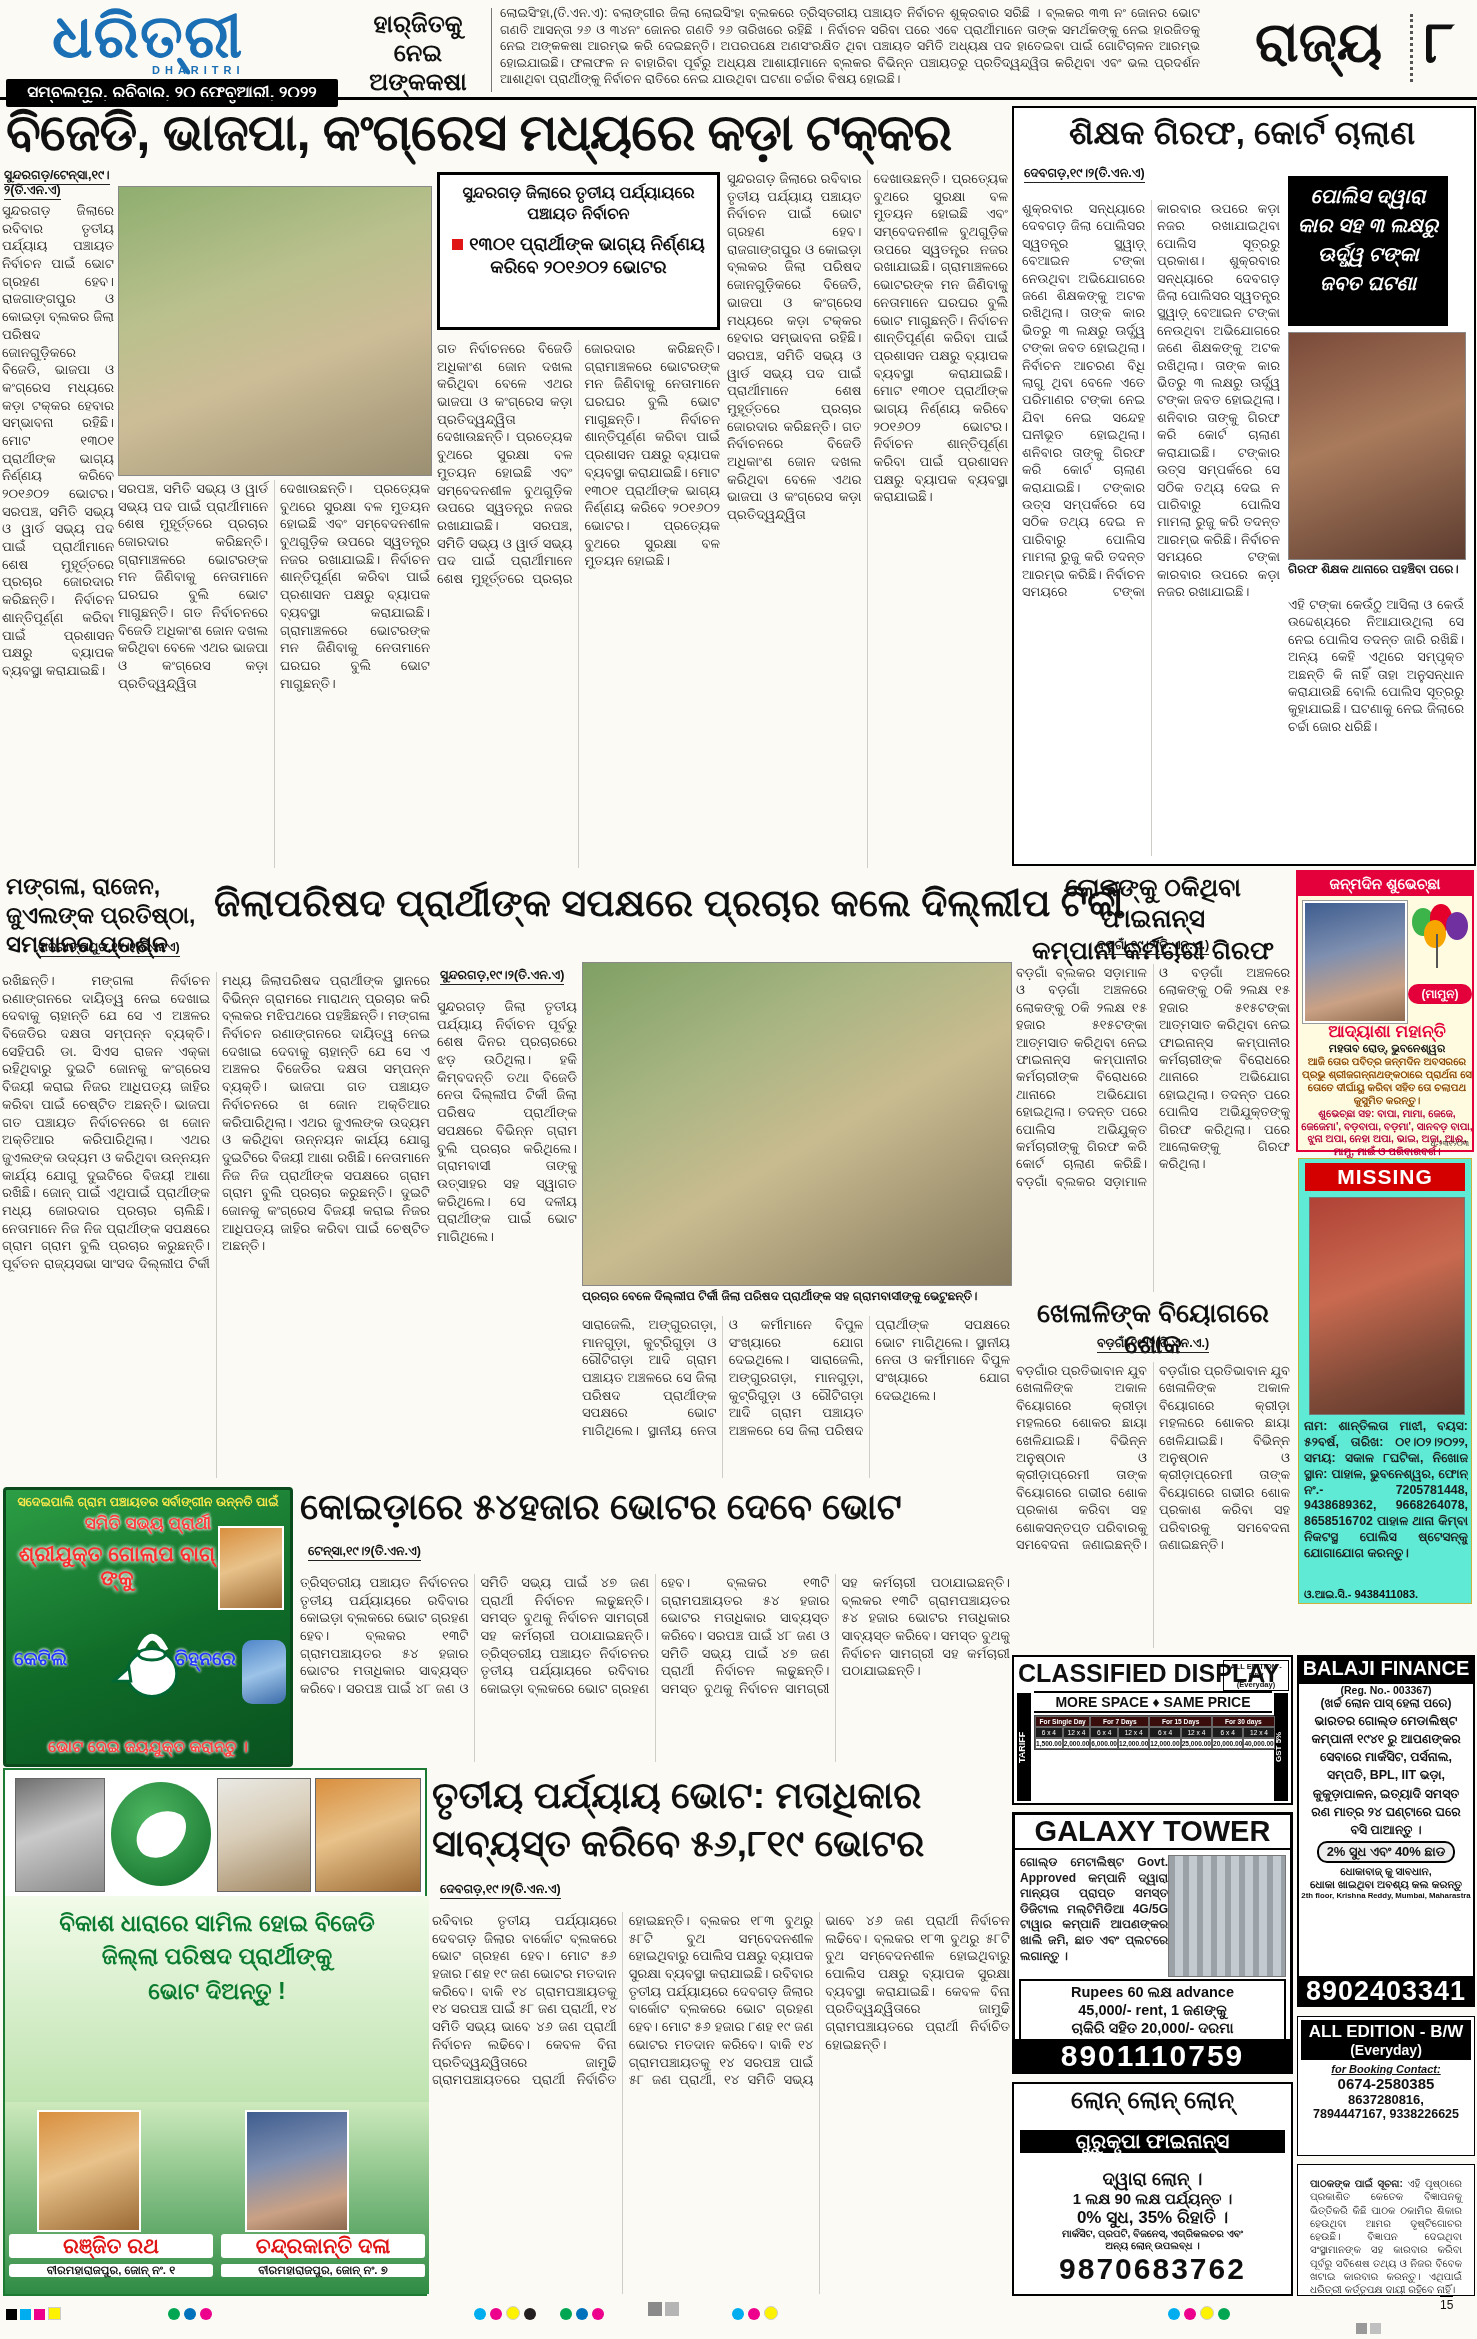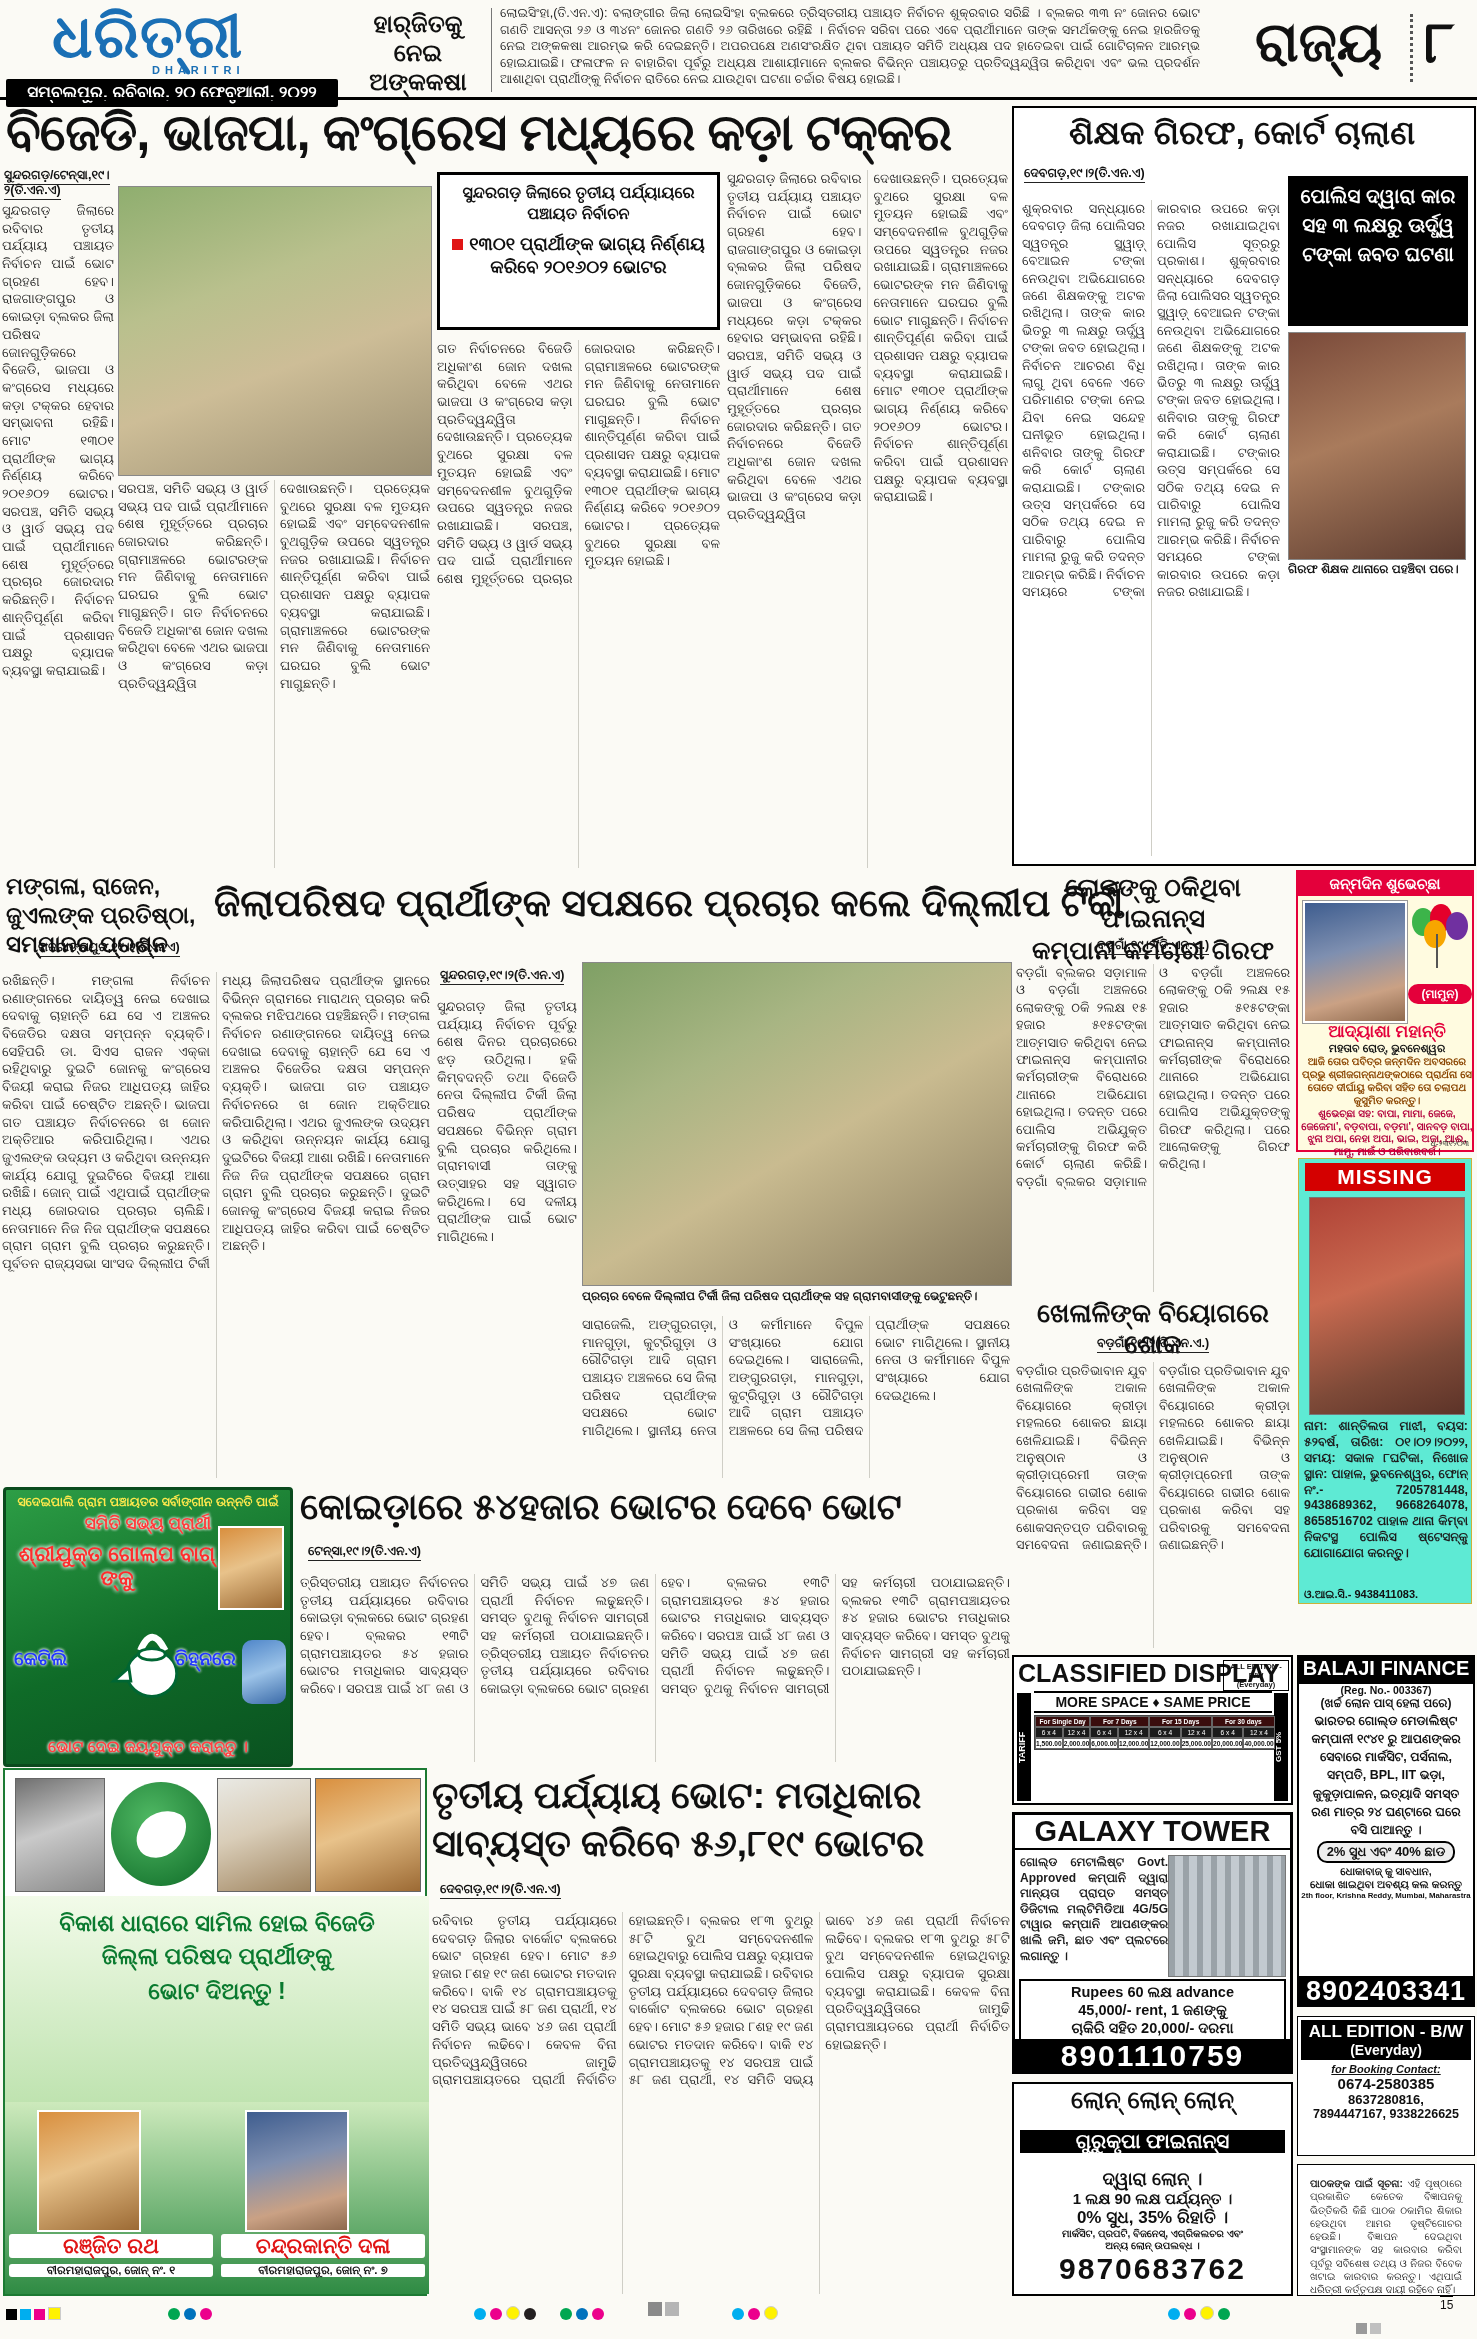--- a/index.html
+++ b/index.html
@@ -75,23 +75,24 @@
   </div>
   <div class="abs just cols2" style="left:437px;top:340px;width:283px;height:528px;overflow:hidden;">ଗତ ନିର୍ବାଚନରେ ବିଜେଡି ଅଧିକାଂଶ ଜୋନ ଦଖଲ କରିଥିବା ବେଳେ ଏଥର ଭାଜପା ଓ କଂଗ୍ରେସ କଡ଼ା ପ୍ରତିଦ୍ୱନ୍ଦ୍ୱିତା ଦେଖାଉଛନ୍ତି। ପ୍ରତ୍ୟେକ ବୁଥରେ ସୁରକ୍ଷା ବଳ ମୁତୟନ ହୋଇଛି ଏବଂ ସମ୍ବେଦନଶୀଳ ବୁଥଗୁଡ଼ିକ ଉପରେ ସ୍ୱତନ୍ତ୍ର ନଜର ରଖାଯାଇଛି। ସରପଞ୍ଚ, ସମିତି ସଭ୍ୟ ଓ ୱାର୍ଡ ସଭ୍ୟ ପଦ ପାଇଁ ପ୍ରାର୍ଥୀମାନେ ଶେଷ ମୁହୂର୍ତ୍ତରେ ପ୍ରଚାର ଜୋରଦାର କରିଛନ୍ତି। ଗ୍ରାମାଞ୍ଚଳରେ ଭୋଟରଙ୍କ ମନ ଜିଣିବାକୁ ନେତାମାନେ ଘରଘର ବୁଲି ଭୋଟ ମାଗୁଛନ୍ତି। ନିର୍ବାଚନ ଶାନ୍ତିପୂର୍ଣ୍ଣ କରିବା ପାଇଁ ପ୍ରଶାସନ ପକ୍ଷରୁ ବ୍ୟାପକ ବ୍ୟବସ୍ଥା କରାଯାଇଛି। ମୋଟ ୧୩୦୧ ପ୍ରାର୍ଥୀଙ୍କ ଭାଗ୍ୟ ନିର୍ଣ୍ଣୟ କରିବେ ୨୦୧୬୦୨ ଭୋଟର। ପ୍ରତ୍ୟେକ ବୁଥରେ ସୁରକ୍ଷା ବଳ ମୁତୟନ ହୋଇଛି।</div>
 
   <div class="abs just cols2" style="left:727px;top:170px;width:281px;height:698px;overflow:hidden;">ସୁନ୍ଦରଗଡ଼ ଜିଲାରେ ରବିବାର ତୃତୀୟ ପର୍ଯ୍ୟାୟ ପଞ୍ଚାୟତ ନିର୍ବାଚନ ପାଇଁ ଭୋଟ ଗ୍ରହଣ ହେବ। ରାଜଗାଙ୍ଗପୁର ଓ କୋଇଡ଼ା ବ୍ଲକର ଜିଲା ପରିଷଦ ଜୋନଗୁଡ଼ିକରେ ବିଜେଡି, ଭାଜପା ଓ କଂଗ୍ରେସ ମଧ୍ୟରେ କଡ଼ା ଟକ୍କର ହେବାର ସମ୍ଭାବନା ରହିଛି। ସରପଞ୍ଚ, ସମିତି ସଭ୍ୟ ଓ ୱାର୍ଡ ସଭ୍ୟ ପଦ ପାଇଁ ପ୍ରାର୍ଥୀମାନେ ଶେଷ ମୁହୂର୍ତ୍ତରେ ପ୍ରଚାର ଜୋରଦାର କରିଛନ୍ତି। ଗତ ନିର୍ବାଚନରେ ବିଜେଡି ଅଧିକାଂଶ ଜୋନ ଦଖଲ କରିଥିବା ବେଳେ ଏଥର ଭାଜପା ଓ କଂଗ୍ରେସ କଡ଼ା ପ୍ରତିଦ୍ୱନ୍ଦ୍ୱିତା ଦେଖାଉଛନ୍ତି। ପ୍ରତ୍ୟେକ ବୁଥରେ ସୁରକ୍ଷା ବଳ ମୁତୟନ ହୋଇଛି ଏବଂ ସମ୍ବେଦନଶୀଳ ବୁଥଗୁଡ଼ିକ ଉପରେ ସ୍ୱତନ୍ତ୍ର ନଜର ରଖାଯାଇଛି। ଗ୍ରାମାଞ୍ଚଳରେ ଭୋଟରଙ୍କ ମନ ଜିଣିବାକୁ ନେତାମାନେ ଘରଘର ବୁଲି ଭୋଟ ମାଗୁଛନ୍ତି। ନିର୍ବାଚନ ଶାନ୍ତିପୂର୍ଣ୍ଣ କରିବା ପାଇଁ ପ୍ରଶାସନ ପକ୍ଷରୁ ବ୍ୟାପକ ବ୍ୟବସ୍ଥା କରାଯାଇଛି। ମୋଟ ୧୩୦୧ ପ୍ରାର୍ଥୀଙ୍କ ଭାଗ୍ୟ ନିର୍ଣ୍ଣୟ କରିବେ ୨୦୧୬୦୨ ଭୋଟର। ନିର୍ବାଚନ ଶାନ୍ତିପୂର୍ଣ୍ଣ କରିବା ପାଇଁ ପ୍ରଶାସନ ପକ୍ଷରୁ ବ୍ୟାପକ ବ୍ୟବସ୍ଥା କରାଯାଇଛି।</div>
 
   <div class="abs" style="left:1012px;top:106px;width:460px;height:756px;border:2px solid #000;background:#fff;"></div>
   <div class="abs center" style="left:1014px;top:114px;width:456px;font-size:33px;font-weight:800;">ଶିକ୍ଷକ ଗିରଫ, କୋର୍ଟ ଚାଲାଣ</div>
   <div class="abs dl" style="left:1024px;top:166px;"><u>ଦେବଗଡ଼,୧୯।୨(ତି.ଏନ.ଏ)</u></div>
   <div class="abs just cols2" style="left:1022px;top:200px;width:258px;height:656px;overflow:hidden;font-size:13px;">ଶୁକ୍ରବାର ସନ୍ଧ୍ୟାରେ ଦେବଗଡ଼ ଜିଲା ପୋଲିସର ସ୍ୱତନ୍ତ୍ର ସ୍କ୍ୱାଡ଼୍ ବେଆଇନ ଟଙ୍କା ନେଉଥିବା ଅଭିଯୋଗରେ ଜଣେ ଶିକ୍ଷକଙ୍କୁ ଅଟକ ରଖିଥିଲା। ତାଙ୍କ କାର ଭିତରୁ ୩ ଲକ୍ଷରୁ ଊର୍ଦ୍ଧ୍ୱ ଟଙ୍କା ଜବତ ହୋଇଥିଲା। ନିର୍ବାଚନ ଆଚରଣ ବିଧି ଲାଗୁ ଥିବା ବେଳେ ଏତେ ପରିମାଣର ଟଙ୍କା ନେଇ ଯିବା ନେଇ ସନ୍ଦେହ ଘନୀଭୂତ ହୋଇଥିଲା। ଶନିବାର ତାଙ୍କୁ ଗିରଫ କରି କୋର୍ଟ ଚାଲାଣ କରାଯାଇଛି। ଟଙ୍କାର ଉତ୍ସ ସମ୍ପର୍କରେ ସେ ସଠିକ ତଥ୍ୟ ଦେଇ ନ ପାରିବାରୁ ପୋଲିସ ମାମଲା ରୁଜୁ କରି ତଦନ୍ତ ଆରମ୍ଭ କରିଛି। ନିର୍ବାଚନ ସମୟରେ ଟଙ୍କା କାରବାର ଉପରେ କଡ଼ା ନଜର ରଖାଯାଇଥିବା ପୋଲିସ ସୂତ୍ରରୁ ପ୍ରକାଶ। ଶୁକ୍ରବାର ସନ୍ଧ୍ୟାରେ ଦେବଗଡ଼ ଜିଲା ପୋଲିସର ସ୍ୱତନ୍ତ୍ର ସ୍କ୍ୱାଡ଼୍ ବେଆଇନ ଟଙ୍କା ନେଉଥିବା ଅଭିଯୋଗରେ ଜଣେ ଶିକ୍ଷକଙ୍କୁ ଅଟକ ରଖିଥିଲା। ତାଙ୍କ କାର ଭିତରୁ ୩ ଲକ୍ଷରୁ ଊର୍ଦ୍ଧ୍ୱ ଟଙ୍କା ଜବତ ହୋଇଥିଲା। ଶନିବାର ତାଙ୍କୁ ଗିରଫ କରି କୋର୍ଟ ଚାଲାଣ କରାଯାଇଛି। ଟଙ୍କାର ଉତ୍ସ ସମ୍ପର୍କରେ ସେ ସଠିକ ତଥ୍ୟ ଦେଇ ନ ପାରିବାରୁ ପୋଲିସ ମାମଲା ରୁଜୁ କରି ତଦନ୍ତ ଆରମ୍ଭ କରିଛି। ନିର୍ବାଚନ ସମୟରେ ଟଙ୍କା କାରବାର ଉପରେ କଡ଼ା ନଜର ରଖାଯାଇଛି।</div>
 
-  <div class="abs center" style="left:1288px;top:176px;width:180px;height:150px;background:#000;color:#fff;font-size:20px;font-weight:800;line-height:1.45;padding:6px 8px;box-sizing:border-box;">ପୋଲିସ ଦ୍ୱାରା କାର ସହ ୩ ଲକ୍ଷରୁ ଊର୍ଦ୍ଧ୍ୱ ଟଙ୍କା ଜବତ ଘଟଣା</div>
+  <div class="abs center" style="left:1288px;top:176px;width:160px;height:150px;background:#000;color:#fff;font-size:20px;font-weight:800;line-height:1.45;padding:6px 8px;box-sizing:border-box;font-style:italic;">ପୋଲିସ ଦ୍ୱାରା କାର ସହ ୩ ଲକ୍ଷରୁ ଊର୍ଦ୍ଧ୍ୱ ଟଙ୍କା ଜବତ ଘଟଣା</div>
   <div class="abs ph ph-man" style="left:1288px;top:332px;width:176px;height:226px;border:1px solid #888;"></div>
   <div class="abs capt" style="left:1288px;top:562px;width:176px;">ଗିରଫ ଶିକ୍ଷକ ଥାନାରେ ପହଞ୍ଚିବା ପରେ।</div>
+  <div class="abs just" style="left:1288px;top:596px;width:176px;height:258px;overflow:hidden;font-size:13px;">ଏହି ଟଙ୍କା କେଉଁଠୁ ଆସିଲା ଓ କେଉଁ ଉଦ୍ଦେଶ୍ୟରେ ନିଆଯାଉଥିଲା ସେ ନେଇ ପୋଲିସ ତଦନ୍ତ ଜାରି ରଖିଛି। ଅନ୍ୟ କେହି ଏଥିରେ ସମ୍ପୃକ୍ତ ଅଛନ୍ତି କି ନାହିଁ ତାହା ଅନୁସନ୍ଧାନ କରାଯାଉଛି ବୋଲି ପୋଲିସ ସୂତ୍ରରୁ କୁହାଯାଇଛି। ଘଟଣାକୁ ନେଇ ଜିଲାରେ ଚର୍ଚ୍ଚା ଜୋର ଧରିଛି।</div>
 
   <div class="abs" style="left:6px;top:872px;width:220px;font-size:23px;font-weight:800;line-height:1.25;">ମଙ୍ଗଳା, ରାଜେନ, ଜୁଏଲଙ୍କ ପ୍ରତିଷ୍ଠା, ସମ୍ମାନର ପ୍ରଶ୍ନ</div>
   <div class="abs dl" style="left:38px;top:940px;"><u>ରାଜଗାଙ୍ଗପୁର,୧୯।୨(ଡିଏନଏ)</u></div>
   <div class="abs just cols2" style="left:2px;top:972px;width:428px;height:506px;overflow:hidden;">ରଖିଛନ୍ତି। ମଙ୍ଗଳା ନିର୍ବାଚନ ରଣାଙ୍ଗନରେ ଦାୟିତ୍ୱ ନେଇ ଦେଖାଇ ଦେବାକୁ ଚାହାନ୍ତି ଯେ ସେ ଏ ଅଞ୍ଚଳର ବିଜେଡିର ଦକ୍ଷତା ସମ୍ପନ୍ନ ବ୍ୟକ୍ତି। ସେହିପରି ଡା. ସିଏସ ରାଜନ ଏକ୍କା ରହିଥିବାରୁ ଦୁଇଟି ଜୋନକୁ କଂଗ୍ରେସ ବିଜୟୀ କରାଇ ନିଜର ଆଧିପତ୍ୟ ଜାହିର କରିବା ପାଇଁ ଚେଷ୍ଟିତ ଅଛନ୍ତି। ଭାଜପା ଗତ ପଞ୍ଚାୟତ ନିର୍ବାଚନରେ ଖ ଜୋନ ଅକ୍ତିଆର କରିପାରିଥିଲା। ଏଥର ଜୁଏଲଙ୍କ ଉଦ୍ୟମ ଓ କରିଥିବା ଉନ୍ନୟନ କାର୍ଯ୍ୟ ଯୋଗୁ ଦୁଇଟିରେ ବିଜୟୀ ଆଶା ରଖିଛି। ଜୋନ୍ ପାଇଁ ଏଥିପାଇଁ ପ୍ରାର୍ଥୀଙ୍କ ମଧ୍ୟ ଜୋରଦାର ପ୍ରଚାର ଚାଲିଛି। ନେତାମାନେ ନିଜ ନିଜ ପ୍ରାର୍ଥୀଙ୍କ ସପକ୍ଷରେ ଗ୍ରାମ ଗ୍ରାମ ବୁଲି ପ୍ରଚାର କରୁଛନ୍ତି। ପୂର୍ବତନ ରାଜ୍ୟସଭା ସାଂସଦ ଦିଲ୍ଲୀପ ଟିର୍କୀ ମଧ୍ୟ ଜିଲାପରିଷଦ ପ୍ରାର୍ଥୀଙ୍କ ସ୍ଥାନରେ ବିଭିନ୍ନ ଗ୍ରାମରେ ମାରାଥନ୍ ପ୍ରଚାର କରି ବ୍ଲକର ମଝିପଥରେ ପହଞ୍ଚିଛନ୍ତି। ମଙ୍ଗଳା ନିର୍ବାଚନ ରଣାଙ୍ଗନରେ ଦାୟିତ୍ୱ ନେଇ ଦେଖାଇ ଦେବାକୁ ଚାହାନ୍ତି ଯେ ସେ ଏ ଅଞ୍ଚଳର ବିଜେଡିର ଦକ୍ଷତା ସମ୍ପନ୍ନ ବ୍ୟକ୍ତି। ଭାଜପା ଗତ ପଞ୍ଚାୟତ ନିର୍ବାଚନରେ ଖ ଜୋନ ଅକ୍ତିଆର କରିପାରିଥିଲା। ଏଥର ଜୁଏଲଙ୍କ ଉଦ୍ୟମ ଓ କରିଥିବା ଉନ୍ନୟନ କାର୍ଯ୍ୟ ଯୋଗୁ ଦୁଇଟିରେ ବିଜୟୀ ଆଶା ରଖିଛି। ନେତାମାନେ ନିଜ ନିଜ ପ୍ରାର୍ଥୀଙ୍କ ସପକ୍ଷରେ ଗ୍ରାମ ଗ୍ରାମ ବୁଲି ପ୍ରଚାର କରୁଛନ୍ତି। ଦୁଇଟି ଜୋନକୁ କଂଗ୍ରେସ ବିଜୟୀ କରାଇ ନିଜର ଆଧିପତ୍ୟ ଜାହିର କରିବା ପାଇଁ ଚେଷ୍ଟିତ ଅଛନ୍ତି।</div>
 
   <div class="abs" style="left:214px;top:882px;width:798px;font-size:38px;font-weight:800;white-space:nowrap;">ଜିଲାପରିଷଦ ପ୍ରାର୍ଥୀଙ୍କ ସପକ୍ଷରେ ପ୍ରଚାର କଲେ ଦିଲ୍ଲୀପ ଟିର୍କୀ</div>
   <div class="abs dl" style="left:440px;top:968px;"><u>ସୁନ୍ଦରଗଡ଼,୧୯।୨(ତି.ଏନ.ଏ)</u></div>
   <div class="abs just" style="left:437px;top:998px;width:140px;height:482px;overflow:hidden;">ସୁନ୍ଦରଗଡ଼ ଜିଲା ତୃତୀୟ ପର୍ଯ୍ୟାୟ ନିର୍ବାଚନ ପୂର୍ବରୁ ଶେଷ ଦିନର ପ୍ରଚାରରେ ଝଡ଼ ଉଠିଥିଲା। ହକି କିମ୍ବଦନ୍ତି ତଥା ବିଜେଡି ନେତା ଦିଲ୍ଲୀପ ଟିର୍କୀ ଜିଲା ପରିଷଦ ପ୍ରାର୍ଥୀଙ୍କ ସପକ୍ଷରେ ବିଭିନ୍ନ ଗ୍ରାମ ବୁଲି ପ୍ରଚାର କରିଥିଲେ। ଗ୍ରାମବାସୀ ତାଙ୍କୁ ଉତ୍ସାହର ସହ ସ୍ୱାଗତ କରିଥିଲେ। ସେ ଦଳୀୟ ପ୍ରାର୍ଥୀଙ୍କ ପାଇଁ ଭୋଟ ମାଗିଥିଲେ।</div>
   <div class="abs ph ph-crowd2" style="left:582px;top:962px;width:428px;height:322px;border:1px solid #888;"></div>
   <div class="abs capt" style="left:582px;top:1289px;width:428px;">ପ୍ରଚାର ବେଳେ ଦିଲ୍ଲୀପ ଟିର୍କୀ ଜିଲା ପରିଷଦ ପ୍ରାର୍ଥୀଙ୍କ ସହ ଗ୍ରାମବାସୀଙ୍କୁ ଭେଟୁଛନ୍ତି।</div>

